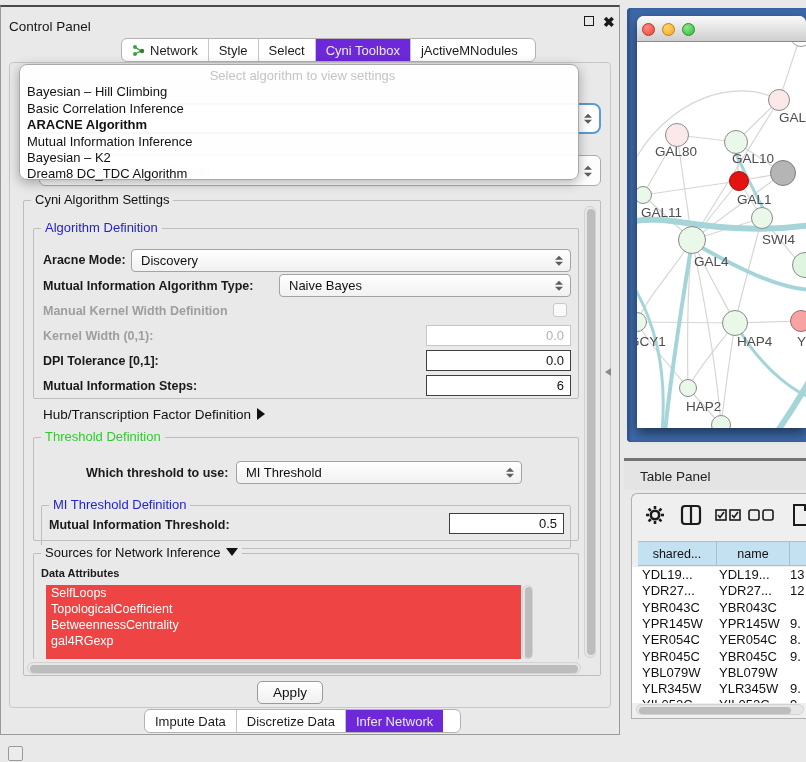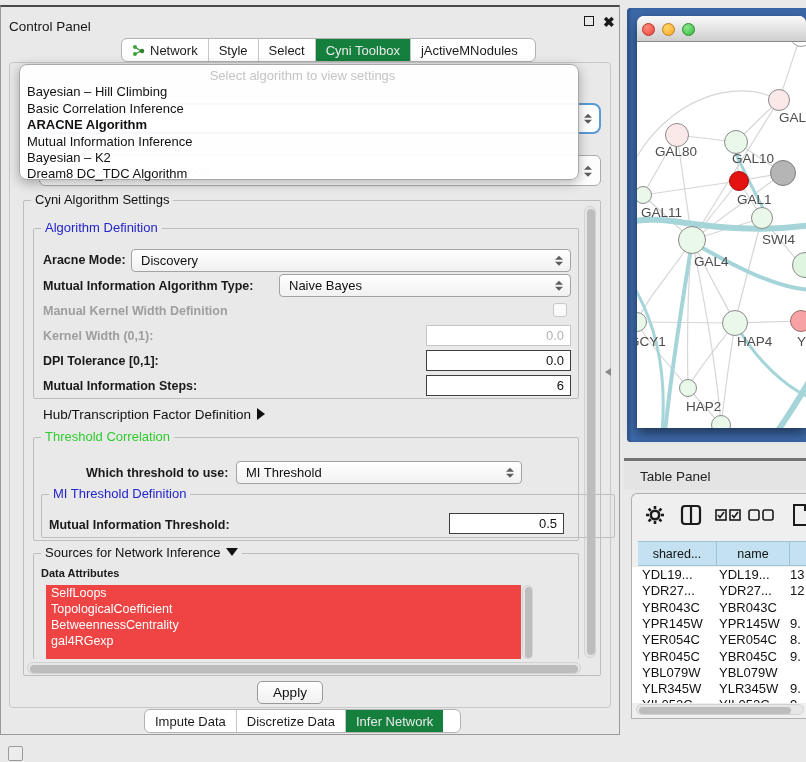--- a/index.html
+++ b/index.html
@@ -8,21 +8,21 @@
   .abs{position:absolute}
   
   .cpwin{left:0;top:5px;width:620px;height:730px;background:#e9e9e9;border:1px solid #9a9a9a;border-top:2px solid #4a4a4a}
   .cptitle{left:8px;top:12px;font-size:13.5px;color:#151515}
   .miniSquare{width:10px;height:10px;border:1.8px solid #1a1a1a;background:transparent}
   .xicon{font-size:14px;font-weight:bold;color:#1a1a1a;line-height:14px}
   
   .tabbar{background:#fff;border:1px solid #b2b2b2;border-radius:6px;display:flex;align-items:stretch;overflow:hidden;height:24px}
   .tabseg{display:flex;align-items:center;justify-content:center;font-size:13px;color:#1b1b1b;border-right:1px solid #c6c6c6;padding:0 10px;white-space:nowrap}
   .tabseg:last-child{border-right:none}
-  .tabsel{background:#15803d;color:#e9e9e9}
+  .tabsel{background:#6d28d9;color:#e9e9e9}
   
   .popup{left:18px;top:57px;width:560px;height:116px;background:rgba(255,255,255,0.94);border:1px solid #a8a8a8;border-radius:8px;box-shadow:0 3px 12px rgba(0,0,0,0.3);padding-top:3px;z-index:30}
   .pitem{line-height:16.4px;font-size:13px;padding-left:7px;white-space:nowrap}
   .pplace{text-align:center;color:#c4c4c4}
   .pbold{font-weight:bold}
   
   .ghostlabel{left:25px;top:88px;color:#9a9a9a;font-size:13px;z-index:10}
   .bluecombo{left:30px;top:96px;width:570px;height:31px;background:#fff;border:2.5px solid #5b9bd5;border-radius:8px;z-index:9}
   .netcombo{left:38px;top:148px;width:562px;height:31px;background:#fdfdfd;border:1px solid #ababab;border-radius:6px;z-index:9;color:#b5b5b5;font-size:13.5px;line-height:29px;padding-left:12px}
   
@@ -162,31 +162,31 @@
   <div class="flabel" style="left:42px;top:347px">DPI Tolerance [0,1]:</div>
   <div class="tf" style="left:425px;top:343px;width:145px">0.0</div>
   <div class="flabel" style="left:42px;top:372px">Mutual Information Steps:</div>
   <div class="tf" style="left:425px;top:368px;width:145px">6</div>
 
   <div class="abs" style="left:42px;top:400px;font-size:13.5px">
     <span>Hub/Transcription Factor Definition</span><span class="tri-r"></span>
   </div>
 
   <div class="fs" style="left:32px;top:430px;width:546px;height:104px">
-    <span class="legend lggreen">Threshold Correlation</span>
+    <span class="legend lggreen">Threshold Definition</span>
   </div>
   <div class="flabel" style="left:85px;top:459px">Which threshold to use:</div>
   <div class="combo" style="left:235px;top:454px;width:286px">
     <span>MI Threshold</span>
     <span class="stepper">
         <i class="up"></i>
         <i class="dn"></i>
       </span>
   </div>
-  <div class="fs" style="left:40px;top:487px;width:574px;height:44px">
+  <div class="fs" style="left:40px;top:498px;width:530px;height:44px">
     <span class="legend lgblue">MI Threshold Definition</span>
   </div>
   <div class="flabel" style="left:48px;top:511px">Mutual Information Threshold:</div>
   <div class="tf" style="left:448px;top:506px;width:115px">0.5</div>
 
   <div class="fs" style="left:32px;top:546px;width:546px;height:106px;border-bottom:none">
     <span class="legend"><span>Sources for Network Inference</span><span class="tri-d"></span></span>
   </div>
   <div class="flabel" style="left:40px;top:560px;font-size:11px">Data Attributes</div>
   <div class="abs" style="left:45px;top:578px;width:475px;height:74px;background:#fff;overflow:hidden">

